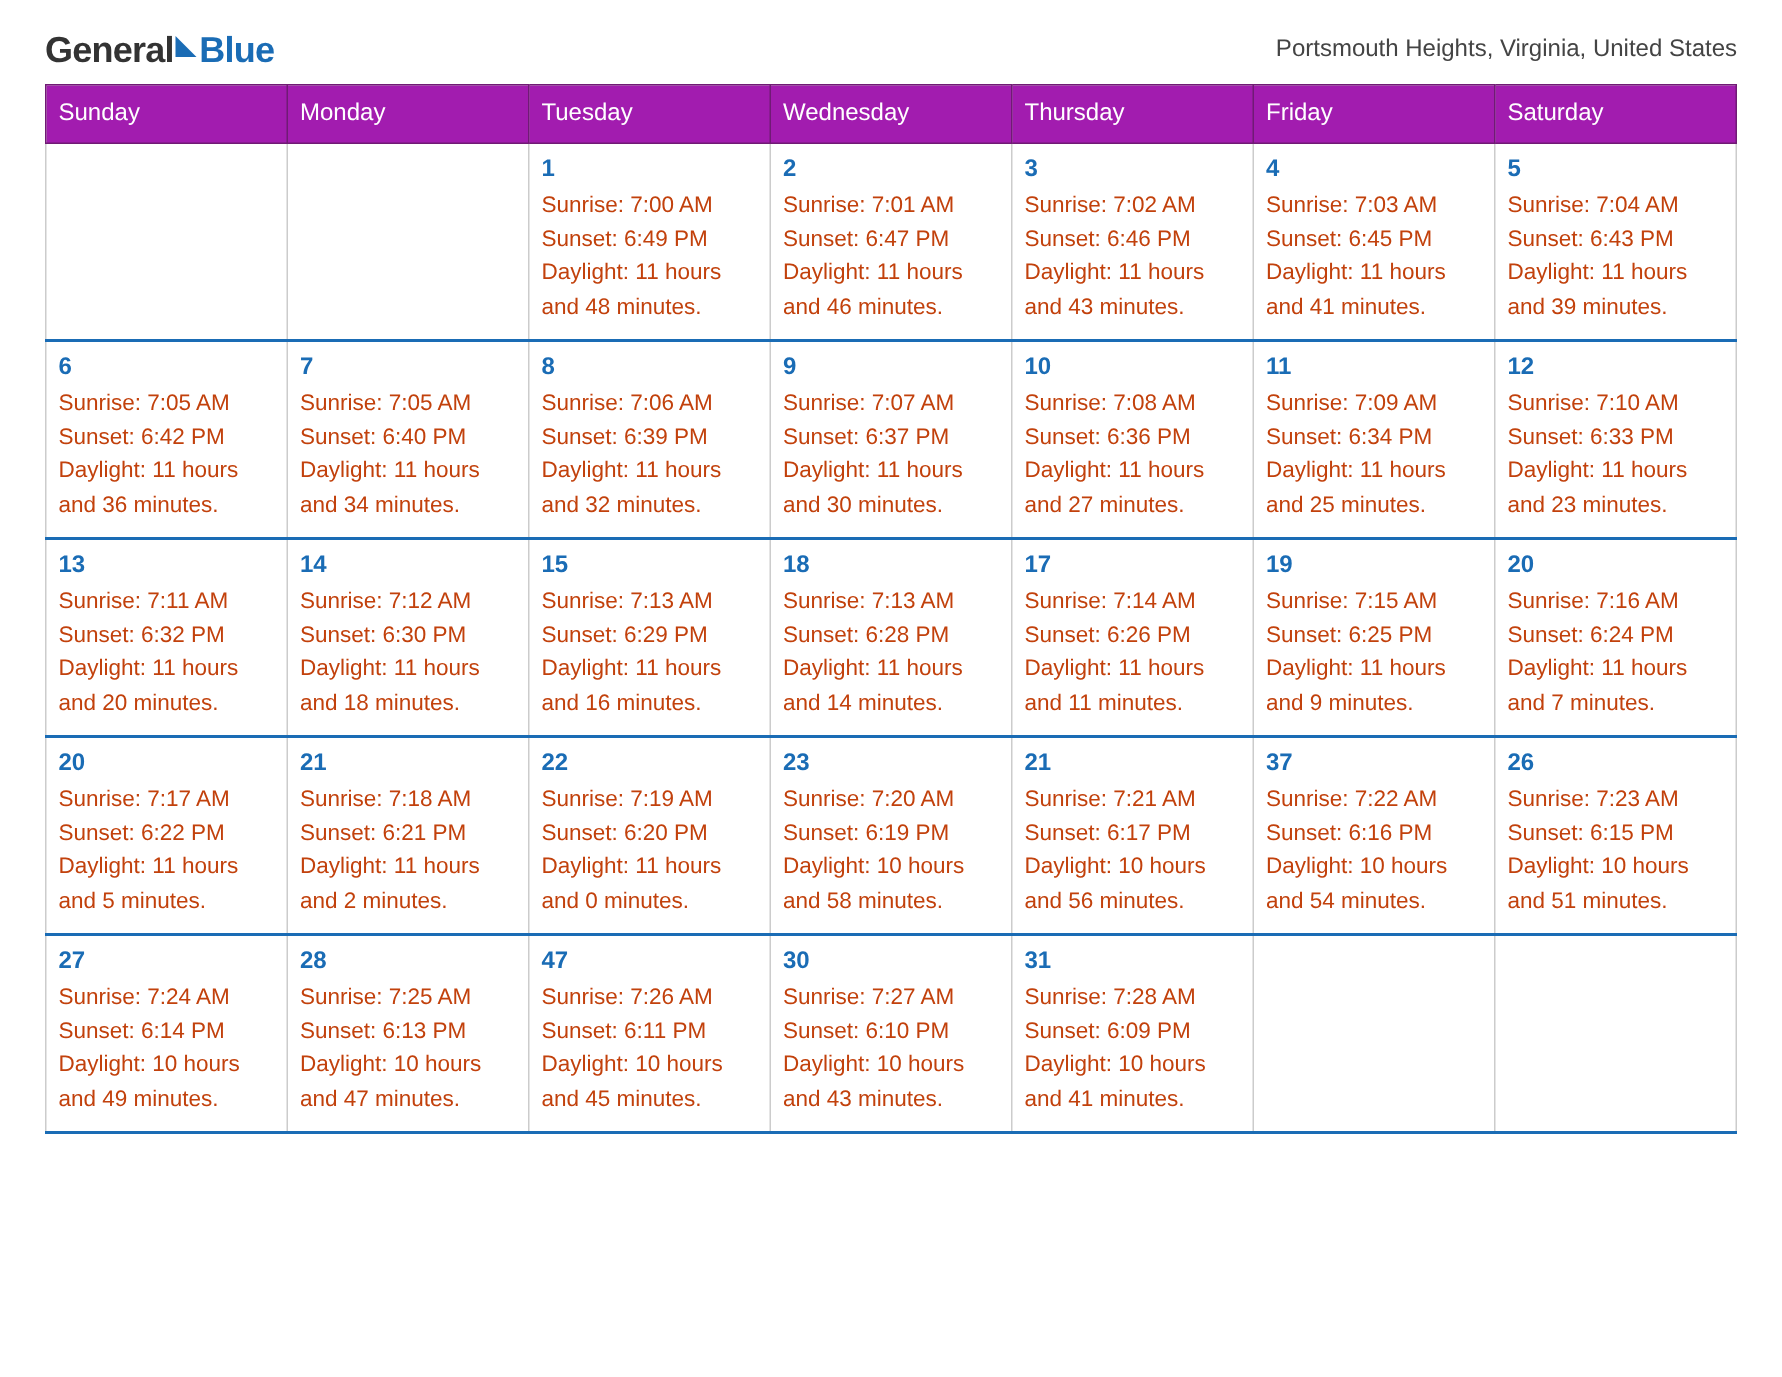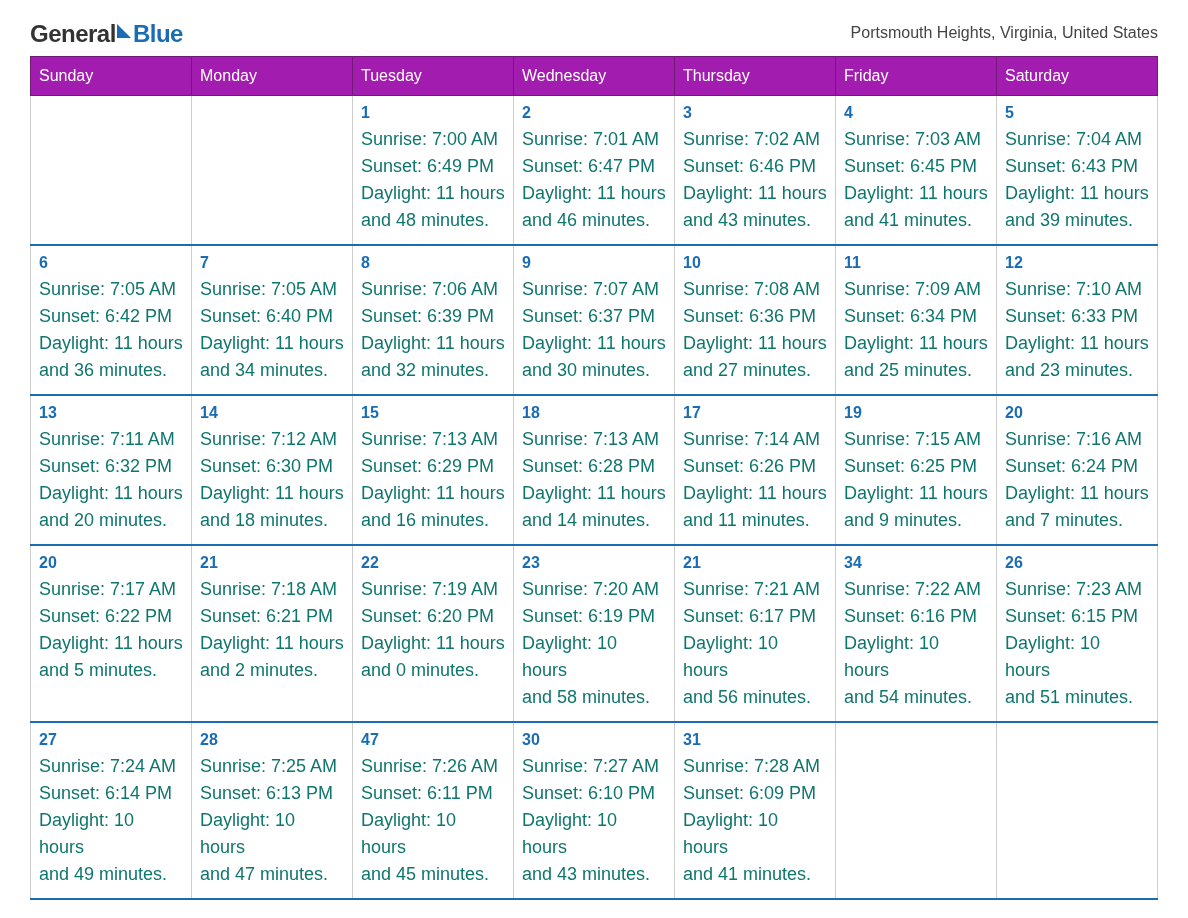--- a/index.html
+++ b/index.html
@@ -58,22 +58,22 @@
       min-height: 90px;
     }
     .calendar tbody tr td .day-num {
       font-size: 16px;
       color: #1a6cb5;
       font-weight: bold;
       display: block;
       margin-bottom: 4px;
     }
     .calendar tbody tr td .day-info {
-      color: #0f766e;
-      font-size: 18px;
+      color: #c2410c;
+      font-size: 15px;
       line-height: 1.5;
       text-align: center;
     }
     .calendar tbody tr td.empty {
       background: #fff;
     }
     .calendar tbody tr {
       border-bottom: 2px solid #1a6cb5;
     }
     .logo-row {
@@ -160,21 +160,21 @@
         <td><span class="day-num">17</span><span class="day-info">Sunrise: 7:14 AM<br>Sunset: 6:26 PM<br>Daylight: 11 hours<br>and 11 minutes.</span></td>
         <td><span class="day-num">19</span><span class="day-info">Sunrise: 7:15 AM<br>Sunset: 6:25 PM<br>Daylight: 11 hours<br>and 9 minutes.</span></td>
         <td><span class="day-num">20</span><span class="day-info">Sunrise: 7:16 AM<br>Sunset: 6:24 PM<br>Daylight: 11 hours<br>and 7 minutes.</span></td>
       </tr>
       <tr>
         <td><span class="day-num">20</span><span class="day-info">Sunrise: 7:17 AM<br>Sunset: 6:22 PM<br>Daylight: 11 hours<br>and 5 minutes.</span></td>
         <td><span class="day-num">21</span><span class="day-info">Sunrise: 7:18 AM<br>Sunset: 6:21 PM<br>Daylight: 11 hours<br>and 2 minutes.</span></td>
         <td><span class="day-num">22</span><span class="day-info">Sunrise: 7:19 AM<br>Sunset: 6:20 PM<br>Daylight: 11 hours<br>and 0 minutes.</span></td>
         <td><span class="day-num">23</span><span class="day-info">Sunrise: 7:20 AM<br>Sunset: 6:19 PM<br>Daylight: 10 hours<br>and 58 minutes.</span></td>
         <td><span class="day-num">21</span><span class="day-info">Sunrise: 7:21 AM<br>Sunset: 6:17 PM<br>Daylight: 10 hours<br>and 56 minutes.</span></td>
-        <td><span class="day-num">34</span><span class="day-info">Sunrise: 7:22 AM<br>Sunset: 6:16 PM<br>Daylight: 10 hours<br>and 54 minutes.</span></td>
+        <td><span class="day-num">37</span><span class="day-info">Sunrise: 7:22 AM<br>Sunset: 6:16 PM<br>Daylight: 10 hours<br>and 54 minutes.</span></td>
         <td><span class="day-num">26</span><span class="day-info">Sunrise: 7:23 AM<br>Sunset: 6:15 PM<br>Daylight: 10 hours<br>and 51 minutes.</span></td>
       </tr>
       <tr>
         <td><span class="day-num">27</span><span class="day-info">Sunrise: 7:24 AM<br>Sunset: 6:14 PM<br>Daylight: 10 hours<br>and 49 minutes.</span></td>
         <td><span class="day-num">28</span><span class="day-info">Sunrise: 7:25 AM<br>Sunset: 6:13 PM<br>Daylight: 10 hours<br>and 47 minutes.</span></td>
         <td><span class="day-num">47</span><span class="day-info">Sunrise: 7:26 AM<br>Sunset: 6:11 PM<br>Daylight: 10 hours<br>and 45 minutes.</span></td>
         <td><span class="day-num">30</span><span class="day-info">Sunrise: 7:27 AM<br>Sunset: 6:10 PM<br>Daylight: 10 hours<br>and 43 minutes.</span></td>
         <td><span class="day-num">31</span><span class="day-info">Sunrise: 7:28 AM<br>Sunset: 6:09 PM<br>Daylight: 10 hours<br>and 41 minutes.</span></td>
         <td class="empty"></td>
         <td class="empty"></td>

